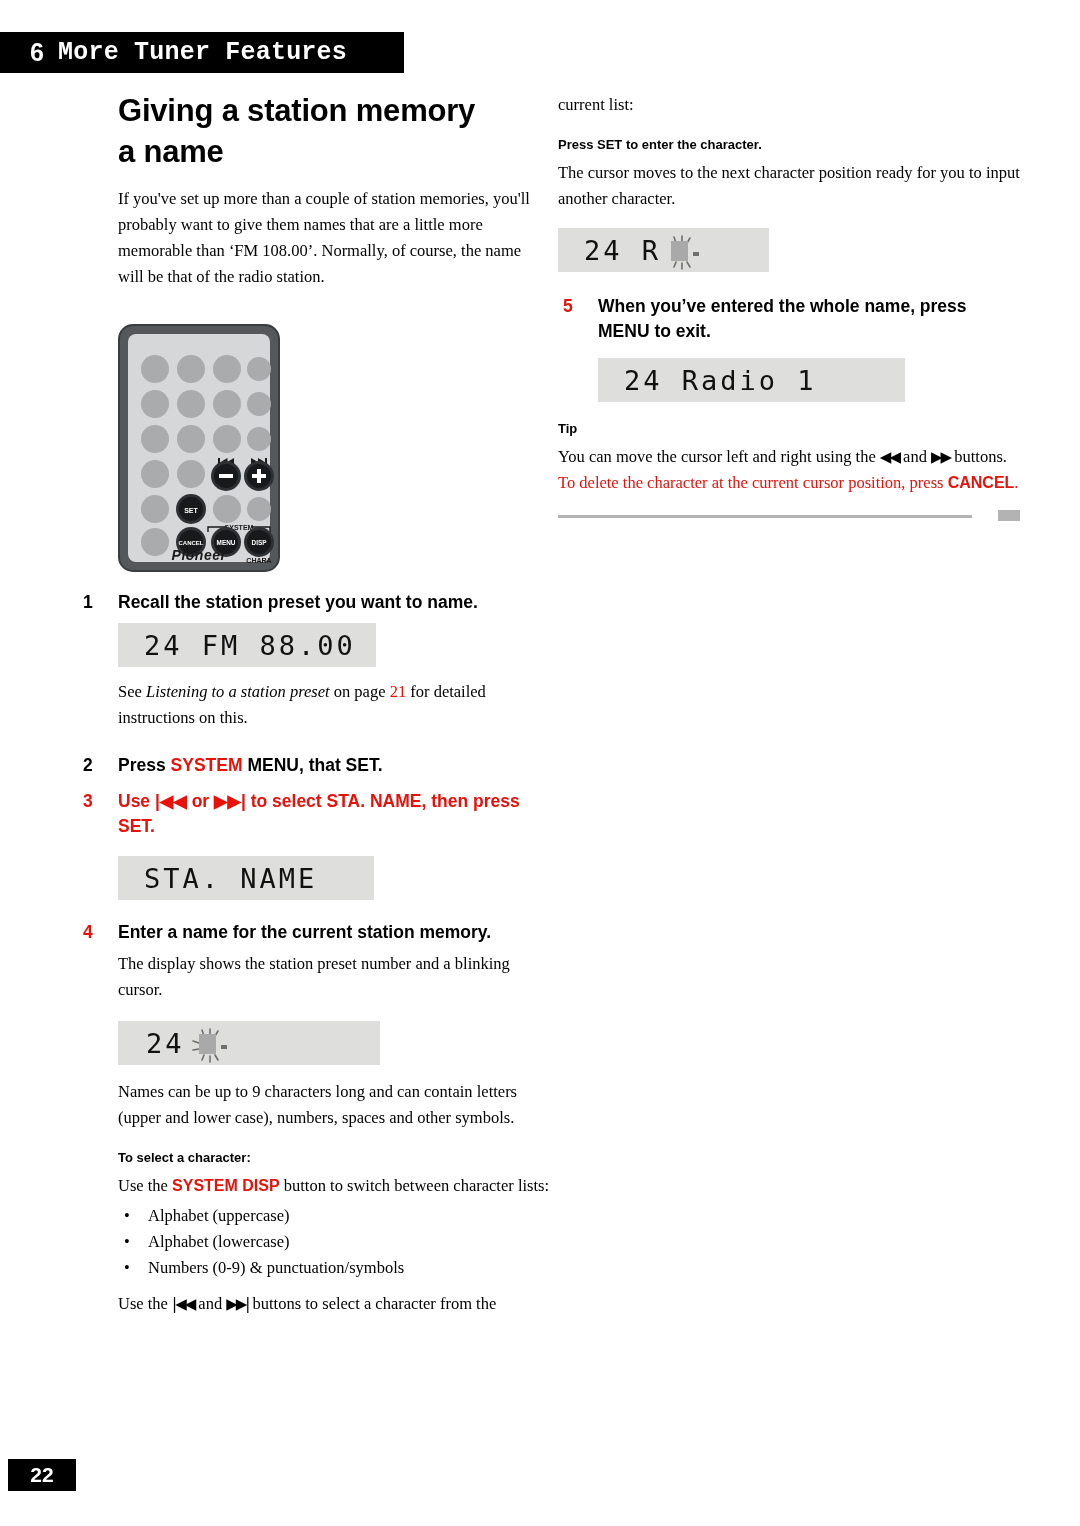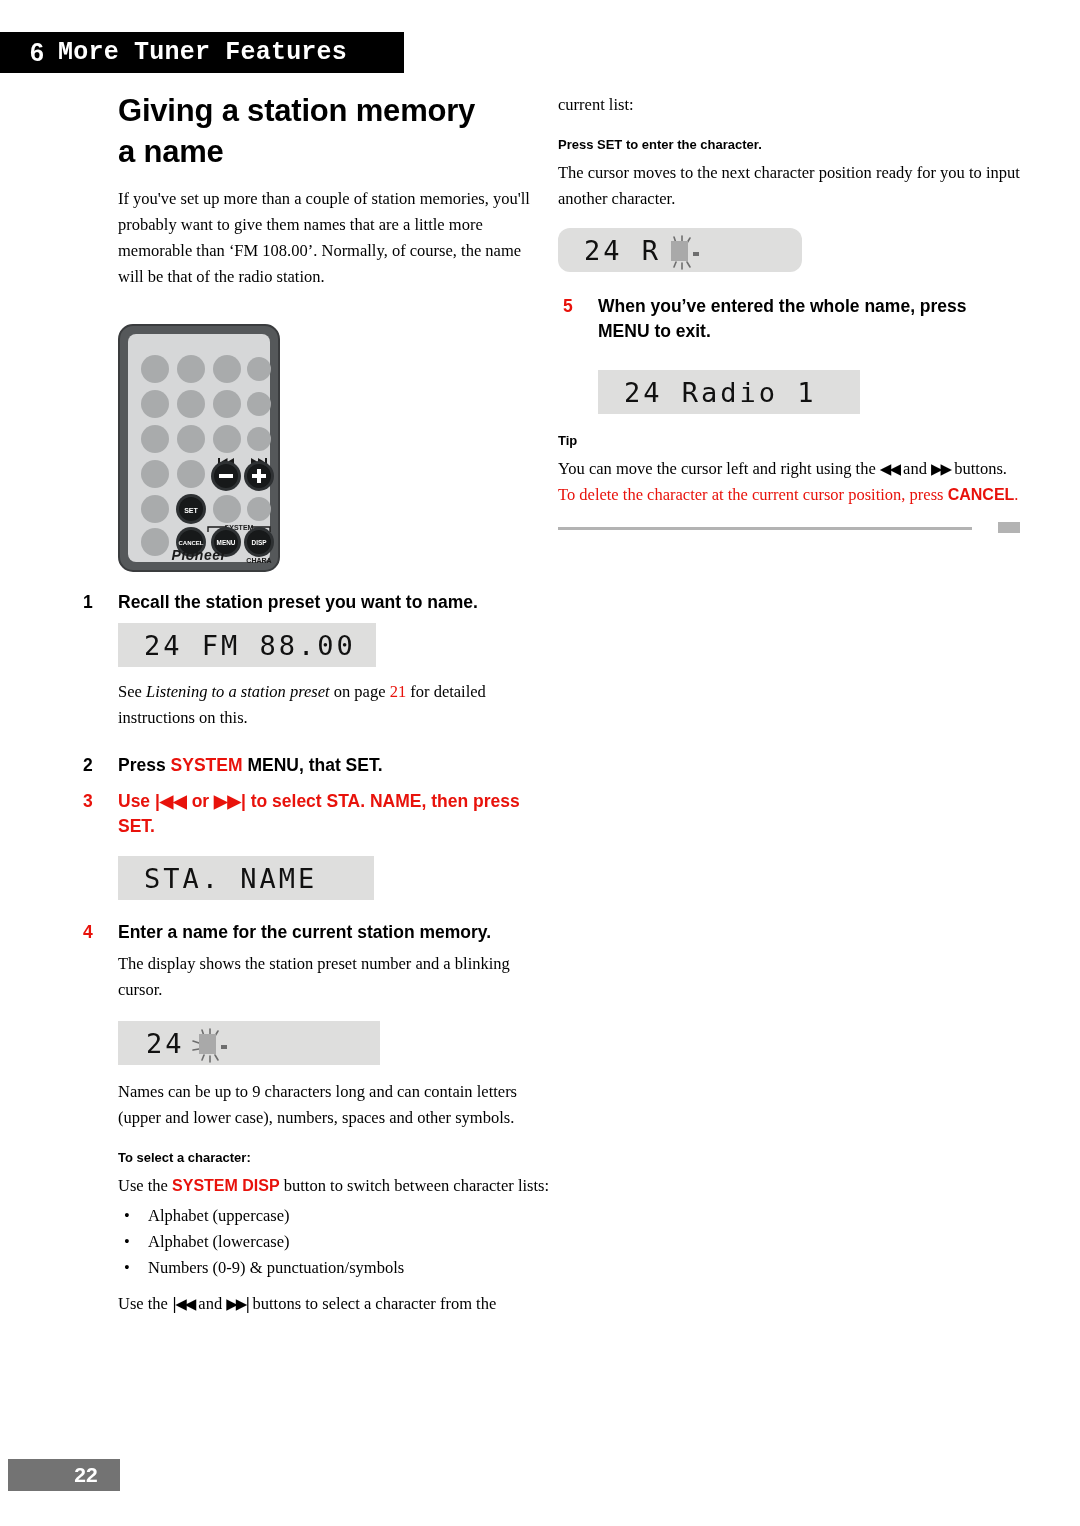--- a/index.html
+++ b/index.html
@@ -121,21 +121,21 @@
     font-size: 27px;
     letter-spacing: 3px;
     color: #111;
     padding-left: 26px;
     box-sizing: border-box;
   }
   .lcd.w1 { width: 258px; }
   .lcd.w2 { width: 256px; }
   .lcd.w3 { width: 256px; }
   .lcd.w4 { width: 262px; }
-  .lcd.w5 { width: 244px; border-radius: 12px; }
+  .lcd.w5 { width: 211px; }
   .lcd.noindent { margin-left: 0; }
 
   
   .cursor-wrap {
     position: relative;
     display: inline-block;
     width: 34px;
     height: 34px;
     vertical-align: middle;
     margin-left: 4px;
@@ -209,29 +209,28 @@
     background: #b3b3b3;
   }
 
   
   .page-number {
     position: absolute;
     left: 8px;
     bottom: 35px;
     width: 68px;
     height: 32px;
-    background: #737373;
+    background: #000000;
     color: #ffffff;
     font-family: "Liberation Sans", sans-serif;
     font-weight: bold;
     font-size: 21px;
     display: flex;
     align-items: center;
     justify-content: center;
-    padding-left: 44px;
   }
 
   .arrow-glyph {
     font-family: "DejaVu Sans", sans-serif;
     font-size: 15px;
     letter-spacing: -2px;
   }
   .sans-inline { font-family: "Liberation Sans", sans-serif; }
 </style>
 </head>
@@ -406,21 +405,21 @@
           <rect x="32" y="19" width="6" height="4" fill="#6e6e6e"></rect>
         </svg>
         <span class="cursor-block"></span>
       </span>
     </div>
 
     <div class="step" style="margin-top:22px;">
       <span class="step-num red">5</span>
       <span>When you’ve entered the whole name, press MENU to exit.</span>
     </div>
-    <div class="lcd w3" style="margin-top:26px;width:262px;">24 Radio  1</div>
+    <div class="lcd w3" style="margin-top:14px;width:307px;">24 Radio  1</div>
 
     <h3 class="sub-head noindent" style="margin-top:14px;">Tip</h3>
     <p class="body-p noindent">
       <span>You can move the cursor left and right using the </span><span class="arrow-glyph">◀◀</span><span> and </span><span class="arrow-glyph">▶▶</span><span> buttons. </span><span class="red">To delete the character at the current cursor position, press </span><span class="red sans-inline" style="font-weight:bold;font-size:16px;">CANCEL</span><span class="red">.</span>
     </p>
 
     <div class="tip-rule">
       <div class="line"></div>
       <div class="sq"></div>
     </div>

